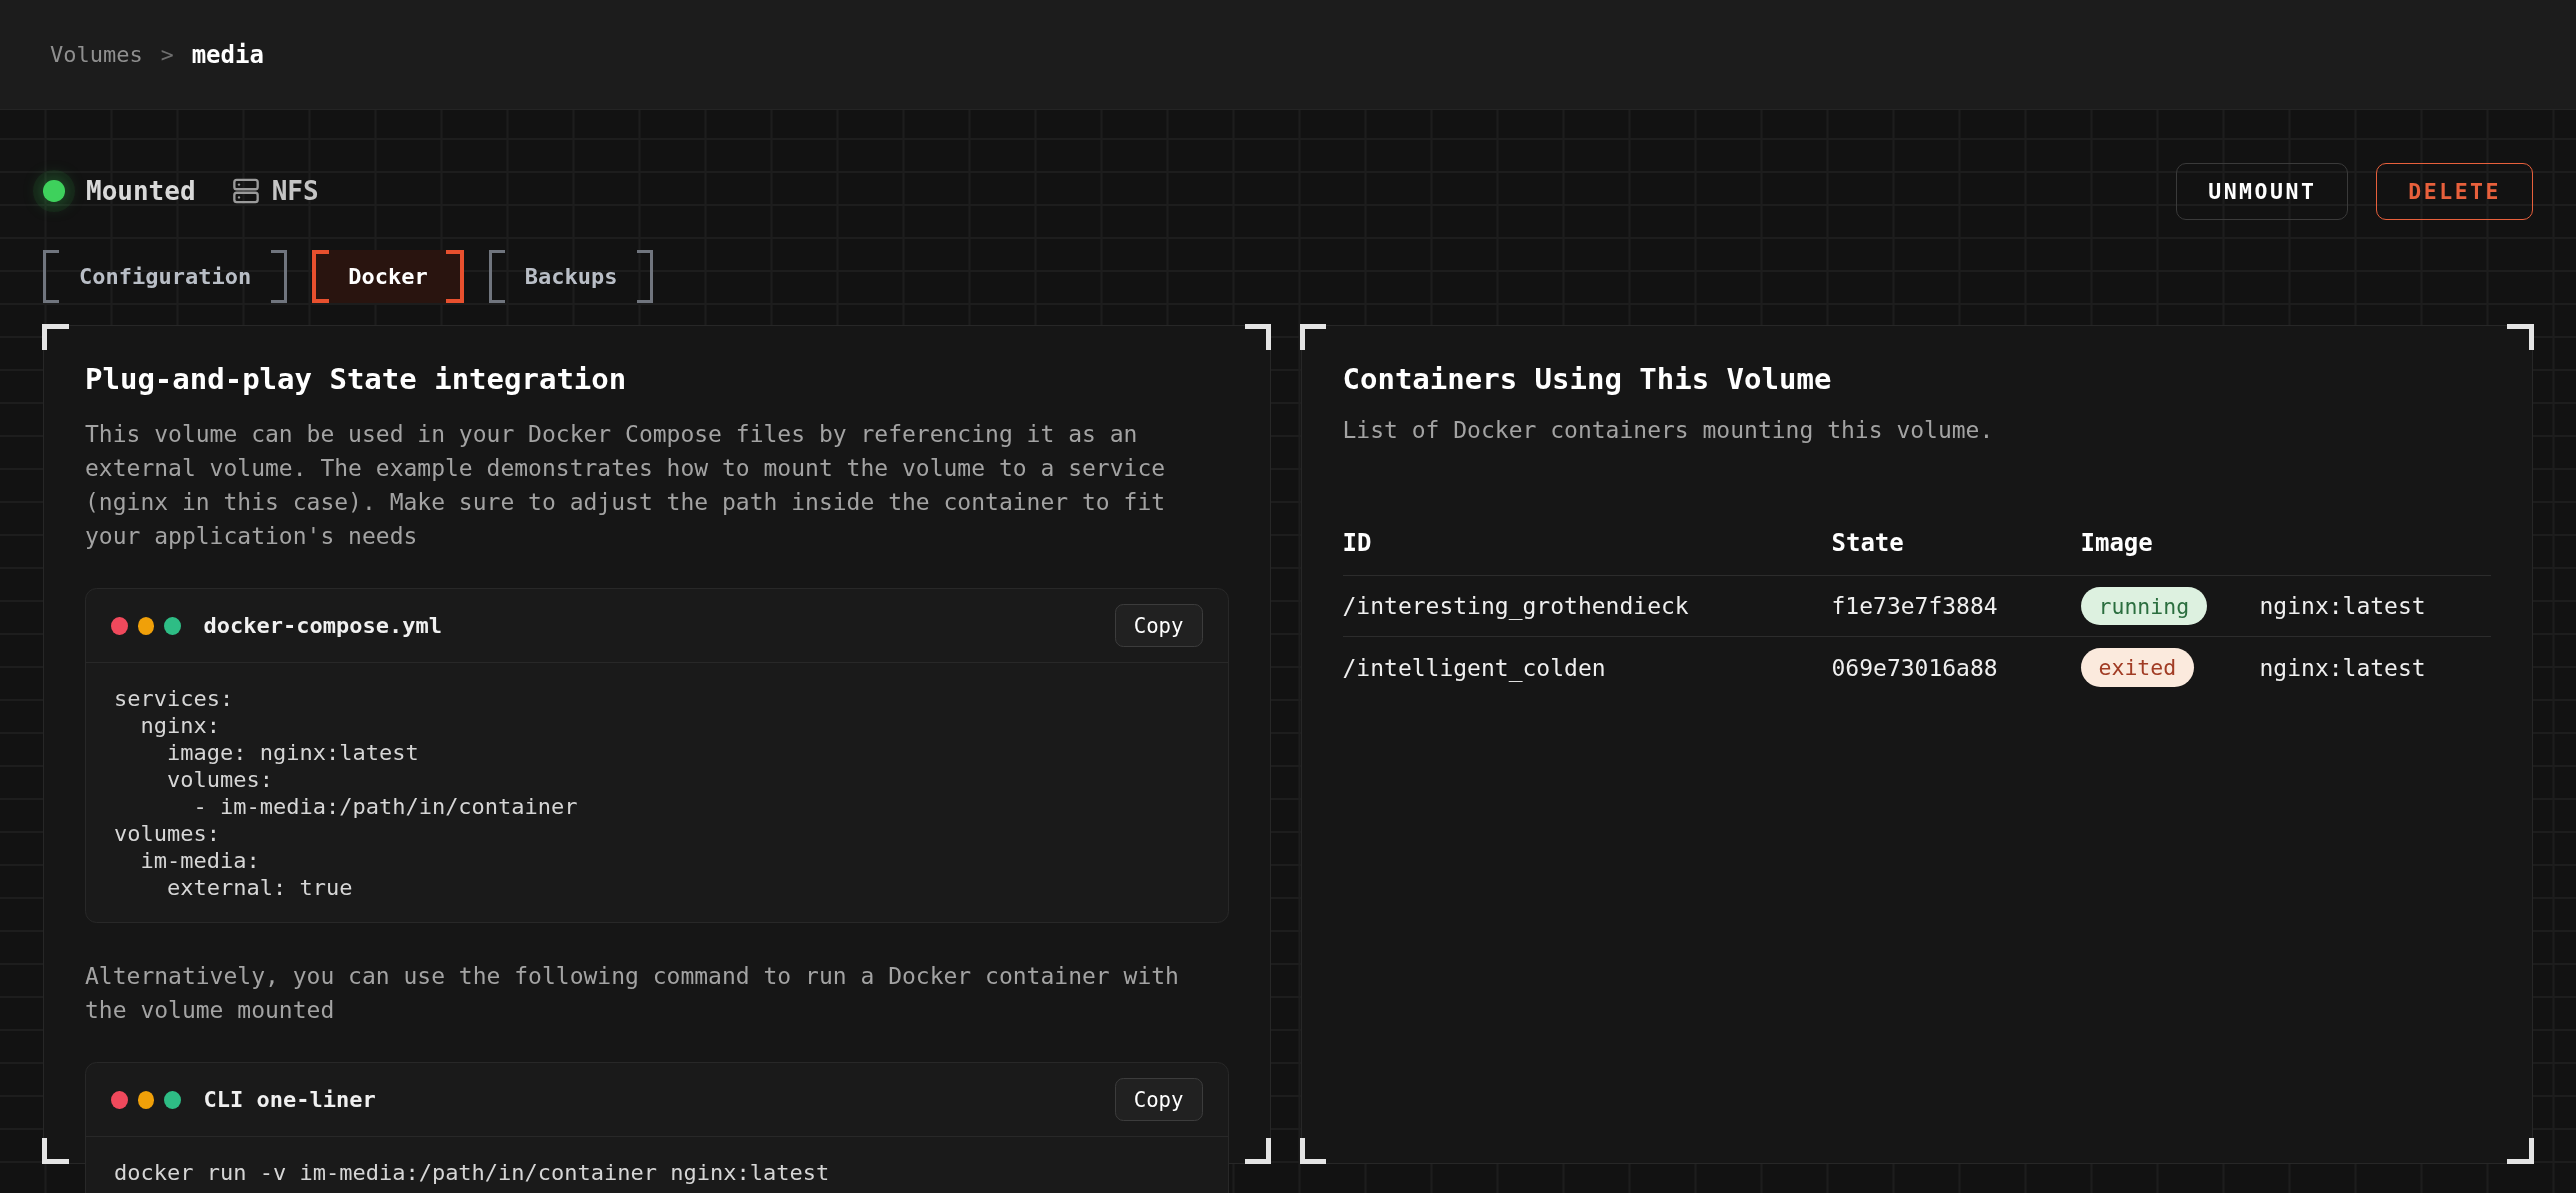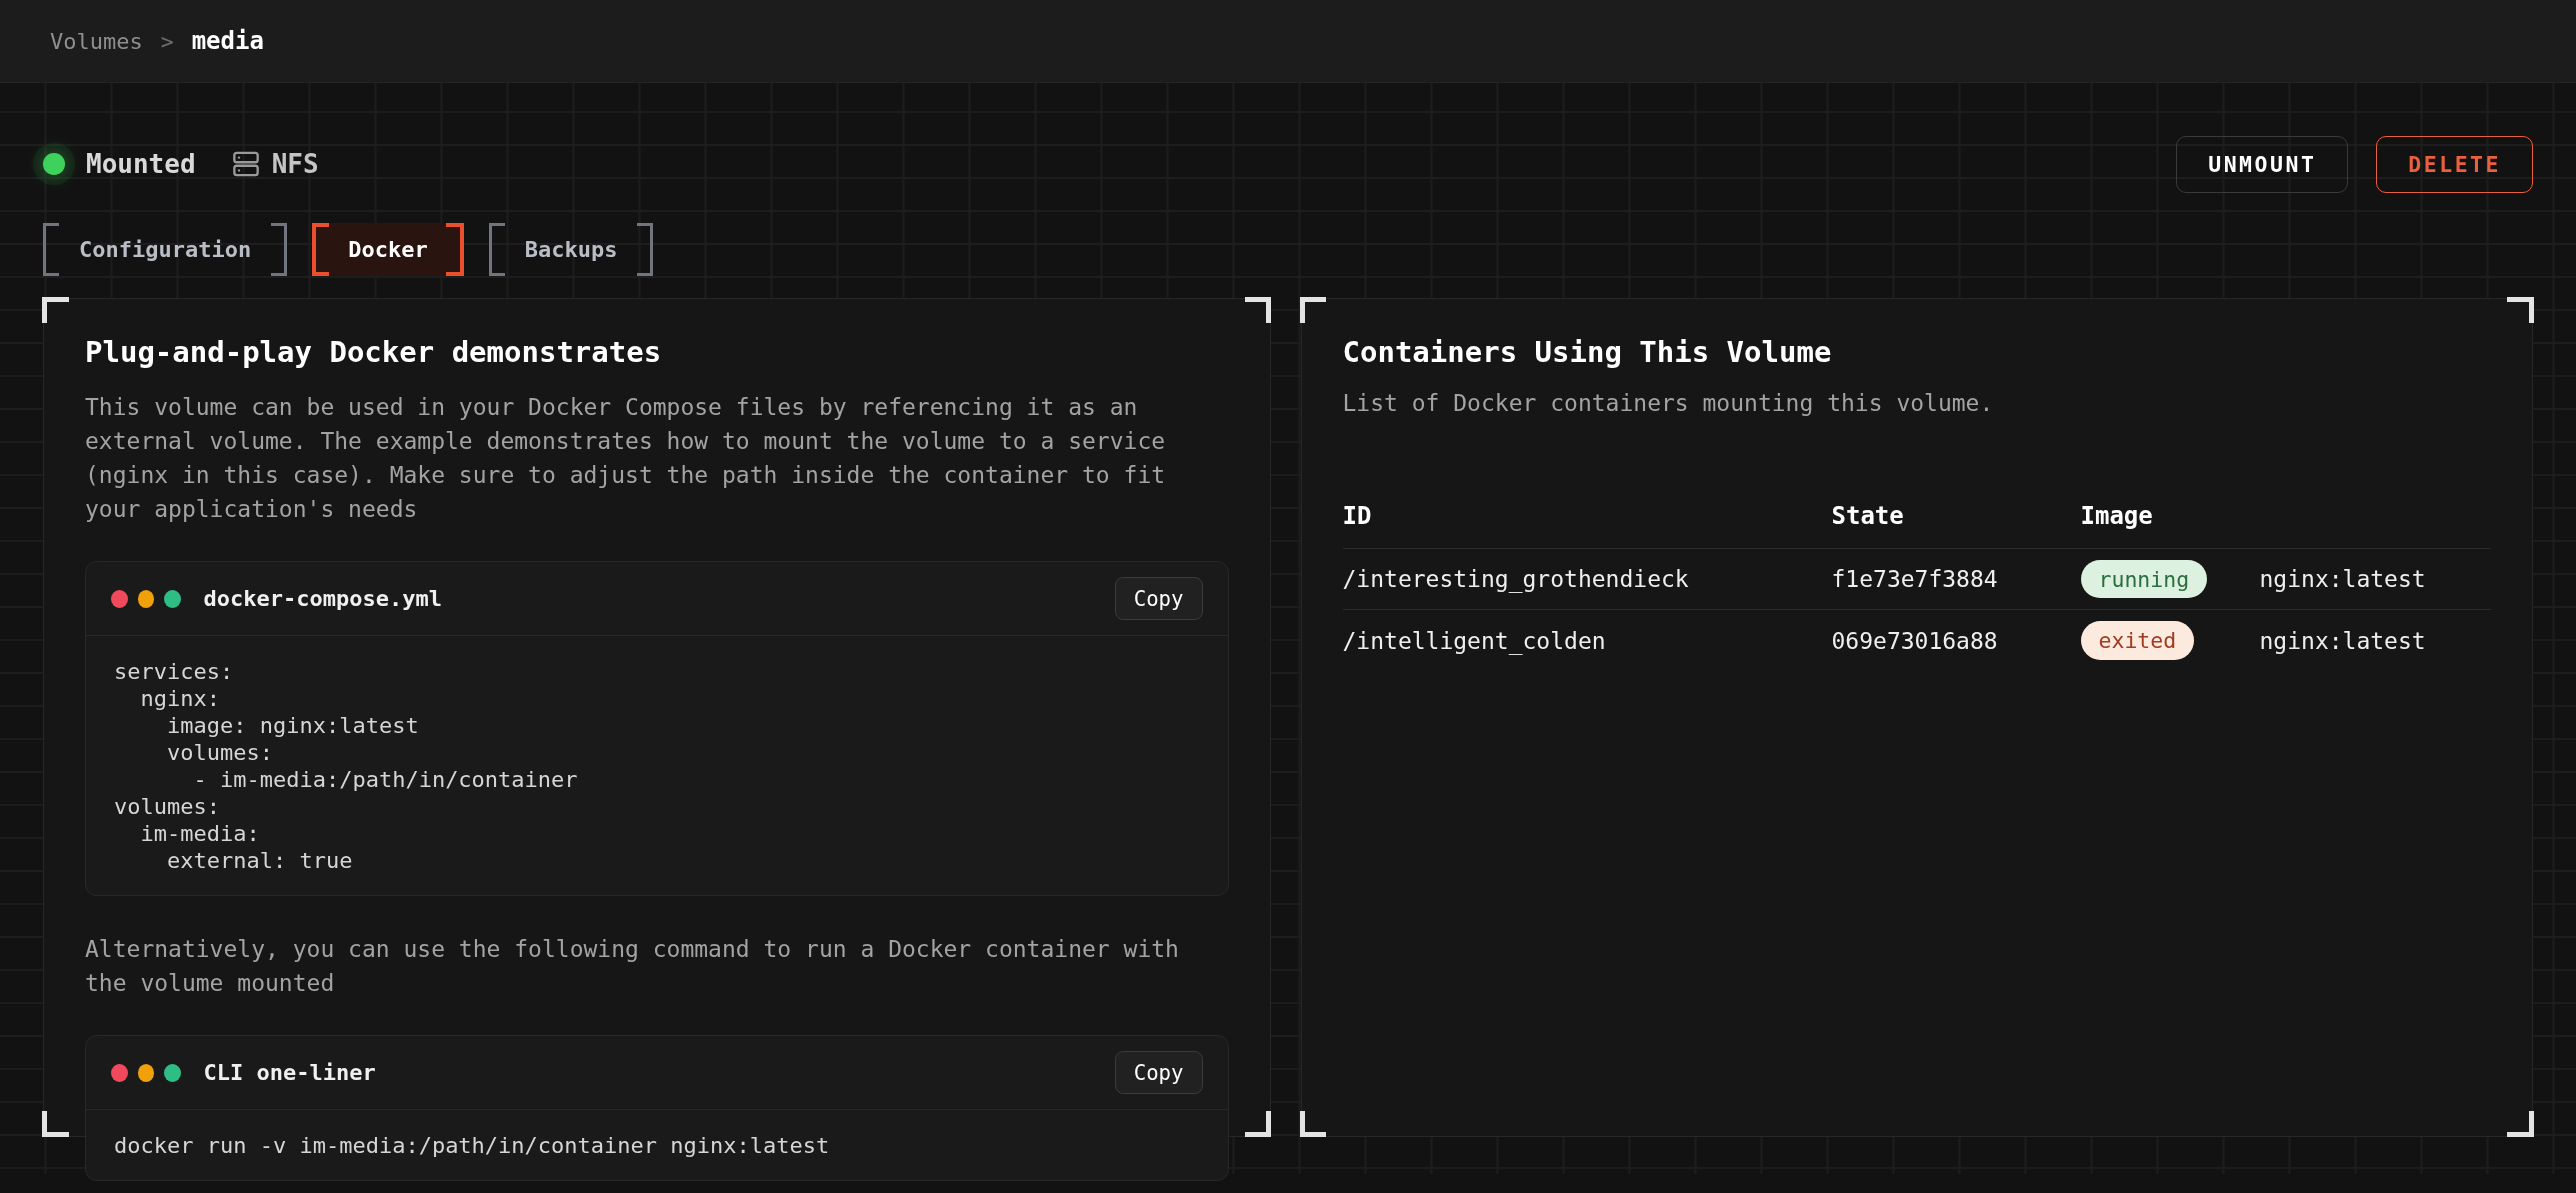--- a/index.html
+++ b/index.html
@@ -6,21 +6,21 @@
   html, body { background: #121212; }
   body {
     width: 2576px; height: 1194px;
     font-family: "DejaVu Sans Mono", "Liberation Mono", monospace;
     color: #d6d6d6;
     overflow: hidden;
   }
 
   
   .topbar {
-    height: 83px; background: #1c1c1c;
+    height: 110px; background: #1c1c1c;
     display: flex; align-items: center; justify-content: space-between;
     padding: 8px 50px;
     border-bottom: 1.7px solid #242424;
   }
   .breadcrumb { display: flex; align-items: center; gap: 18px; font-size: 22px; }
   .crumb-root { color: #8f8f8f; }
   .crumb-sep { color: #6e6e6e; font-size: 21.5px; }
   .crumb-current { color: #ffffff; font-weight: bold; font-size: 24px; }
   .topbar-right { display: flex; align-items: center; gap: 33px; }
   .welcome { font-size: 22px; color: #8f8f8f; }
@@ -181,21 +181,21 @@
   </div>
 
   <div class="panels">
 
     <section class="panel panel-left">
       <span class="corner tl"></span>
       <span class="corner tr"></span>
       <span class="corner bl"></span>
       <span class="corner br"></span>
 
-      <h2 class="panel-title">Plug-and-play Docker demonstrates</h2>
+      <h2 class="panel-title">Plug-and-play State integration</h2>
       <p class="panel-desc">This volume can be used in your Docker Compose files by referencing it as an external volume. The example demonstrates how to mount the volume to a service (nginx in this case). Make sure to adjust the path inside the container to fit your application's needs</p>
 
       <div class="codeblock">
         <div class="code-header">
           <span class="tdots">
             <span class="tdot red"></span>
             <span class="tdot yellow"></span>
             <span class="tdot green"></span>
           </span>
           <span class="code-filename">docker-compose.yml</span>

